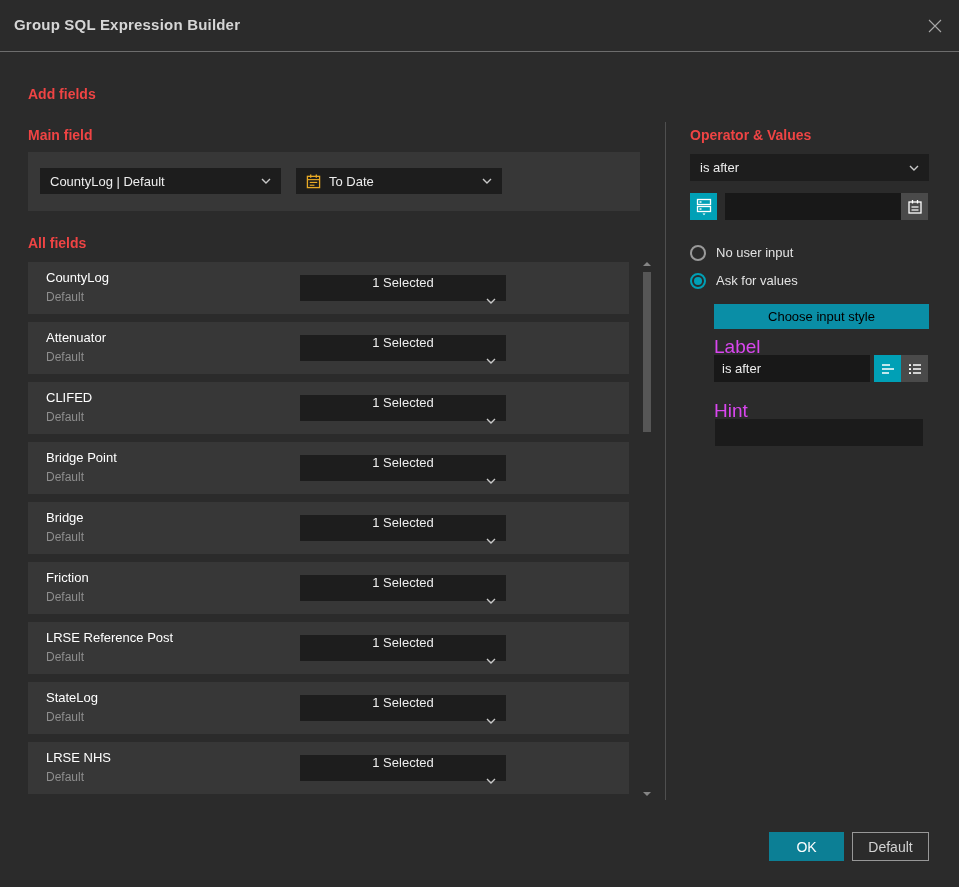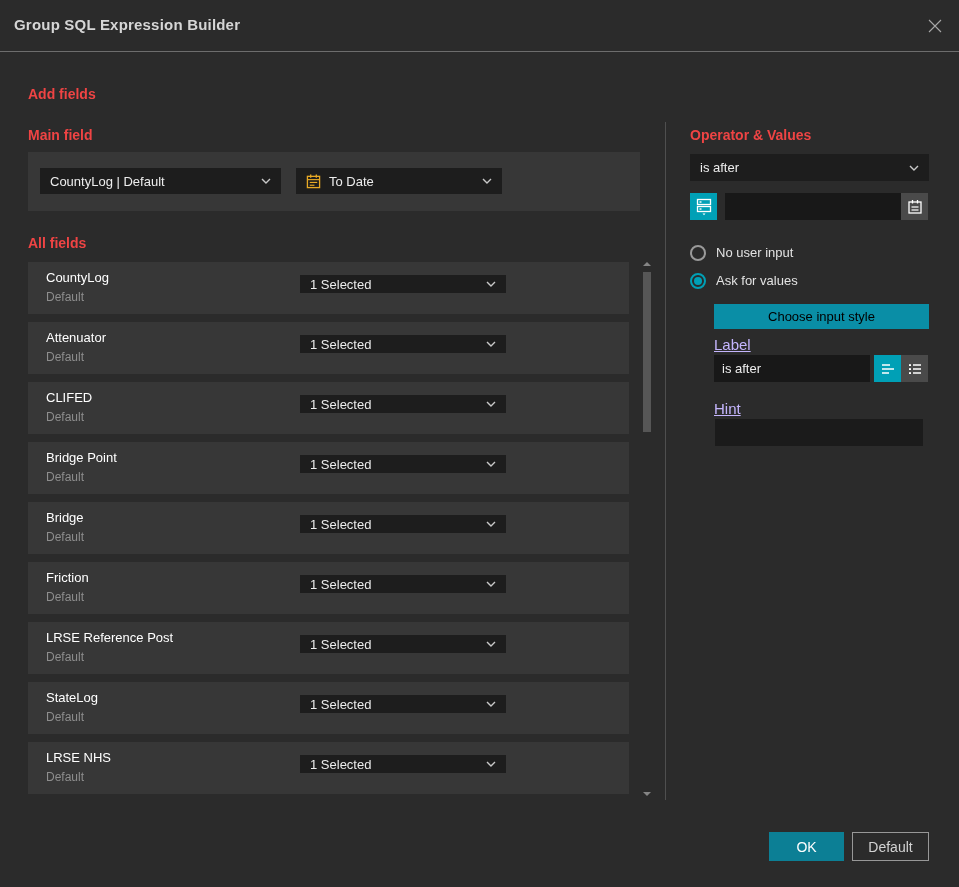--- a/index.html
+++ b/index.html
@@ -18,21 +18,21 @@
 
   .select { position:absolute; background:#1d1d1d; display:flex; align-items:center; gap:8px;
             padding:0 10px; color:#ededed; font-size:13px; cursor:pointer; }
   .select .chev { margin-left:auto; flex:none; }
 
   
   .list { position:absolute; left:28px; top:262px; width:601px; display:flex; flex-direction:column; gap:8px; }
   .row { position:relative; height:52px; background:#373737; }
   .row .fname { position:absolute; left:18px; top:8px; font-size:13px; color:#ffffff; }
   .row .fsub  { position:absolute; left:18px; top:28px; font-size:12px; color:#8e8e8e; }
-  .row .select { left:272px; top:13px; width:206px; height:18px; }
+  .row .select { left:272px; top:13px; width:206px; height:26px;flex-direction:column; }
 
   
   .scrollbar { position:absolute; left:639px; top:258px; width:14px; height:546px; }
   .sb-thumb { position:absolute; left:4px; top:14px; width:8px; height:160px; background:#565656; }
   .tri-up { position:absolute; left:4px; top:4px; width:0; height:0;
             border-left:4px solid transparent; border-right:4px solid transparent; border-bottom:4px solid #858585; }
   .tri-down { position:absolute; left:4px; bottom:8px; width:0; height:0;
             border-left:4px solid transparent; border-right:4px solid transparent; border-top:4px solid #858585; }
 
   .v-divider { position:absolute; left:665px; top:122px; width:1px; height:678px; background:#4f4f4f; }
@@ -48,21 +48,21 @@
 
   .radio-row { position:absolute; display:flex; align-items:flex-start; gap:10px; cursor:pointer; }
   .radio { width:16px; height:16px; border-radius:50%; border:2px solid #9a9a9a; position:relative; flex:none; }
   .radio.selected { border-color:var(--accent-bright); }
   .radio.selected::after { content:""; position:absolute; inset:2px; border-radius:50%; background:var(--accent-bright); }
   .radio-label { font-size:13px; color:#e3e3e3; }
 
   .btn { border:none; cursor:pointer; font-family:"Liberation Sans", sans-serif; }
   .choose-btn { position:absolute; left:714px; top:304px; width:215px; height:25px;
                 background:var(--accent); color:#000000; font-size:13px; }
-  .mini-label { position:absolute; font-size:15px; color:#c4b5fd;text-decoration:underline; }
+  .mini-label { position:absolute; font-size:19px; color:#d946ef; }
 
   .ok-btn { position:absolute; left:769px; top:832px; width:75px; height:29px;
             background:var(--accent-button); color:#fff; font-size:14px; }
   .cancel-btn { position:absolute; left:852px; top:832px; width:77px; height:29px;
             background:transparent; color:#d2d2d2; font-size:14px; border:1px solid #989898; }
 </style>
 </head>
 <body>
 
 <div class="dialog">

